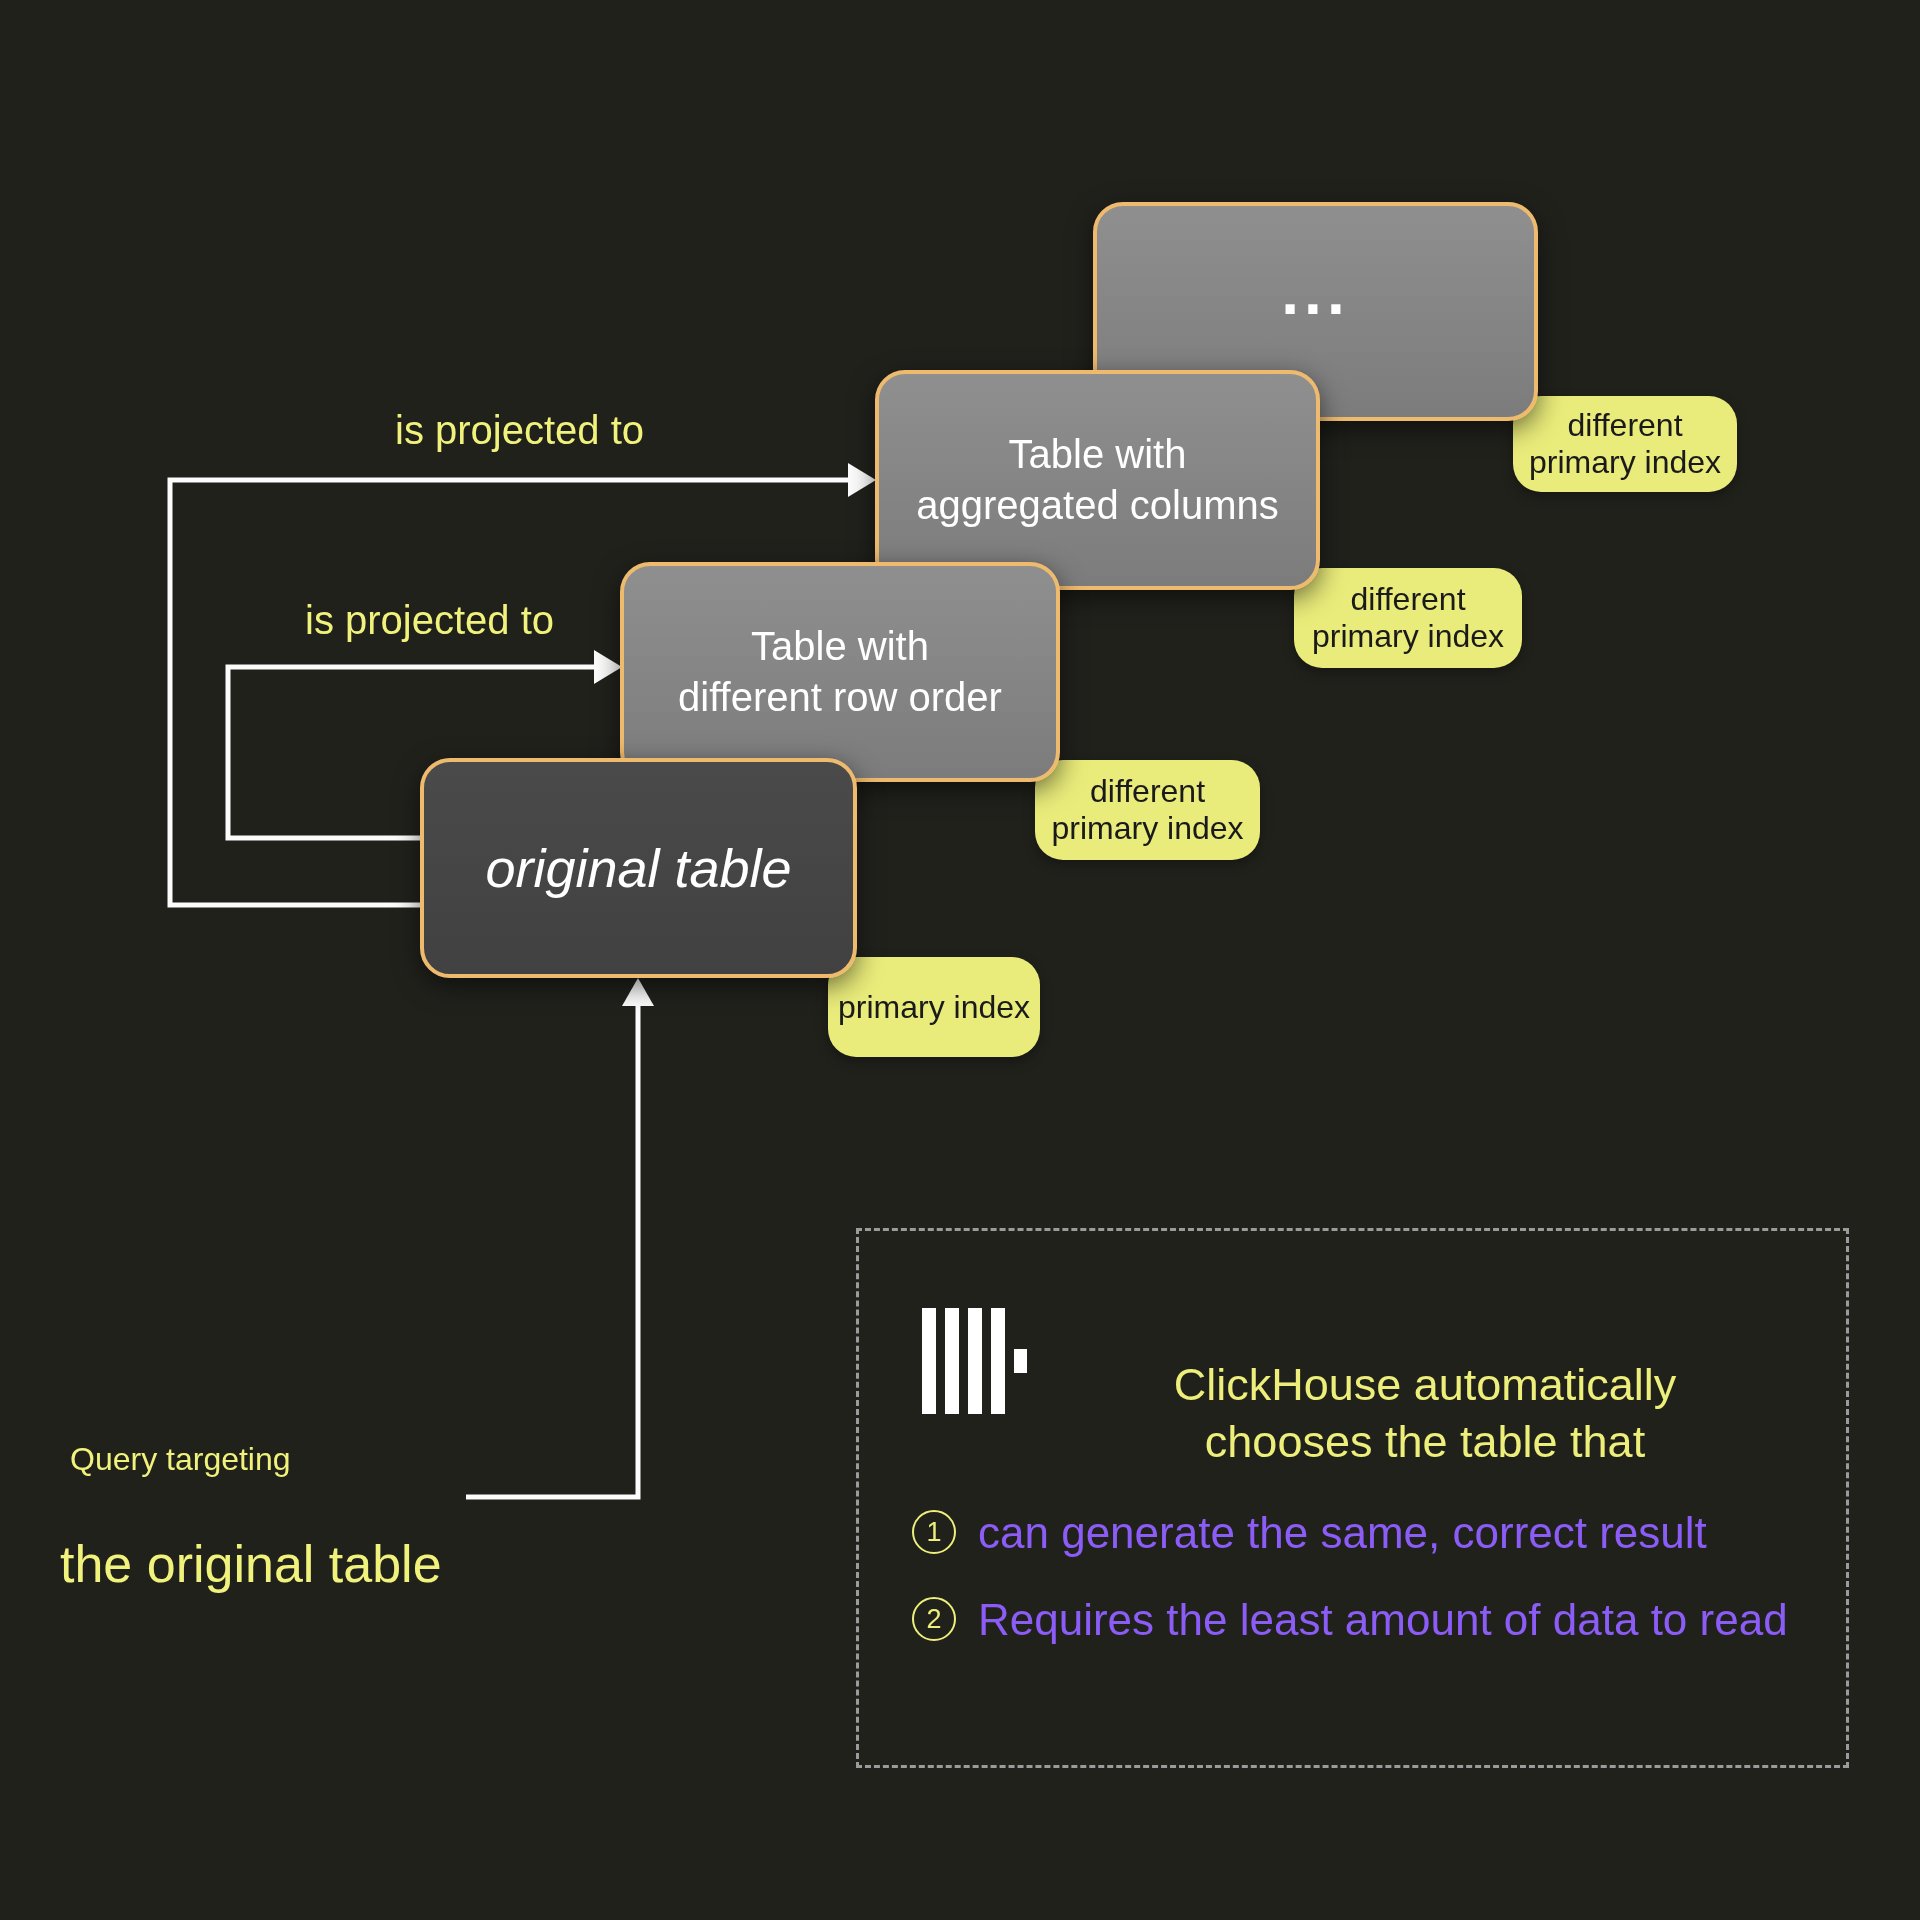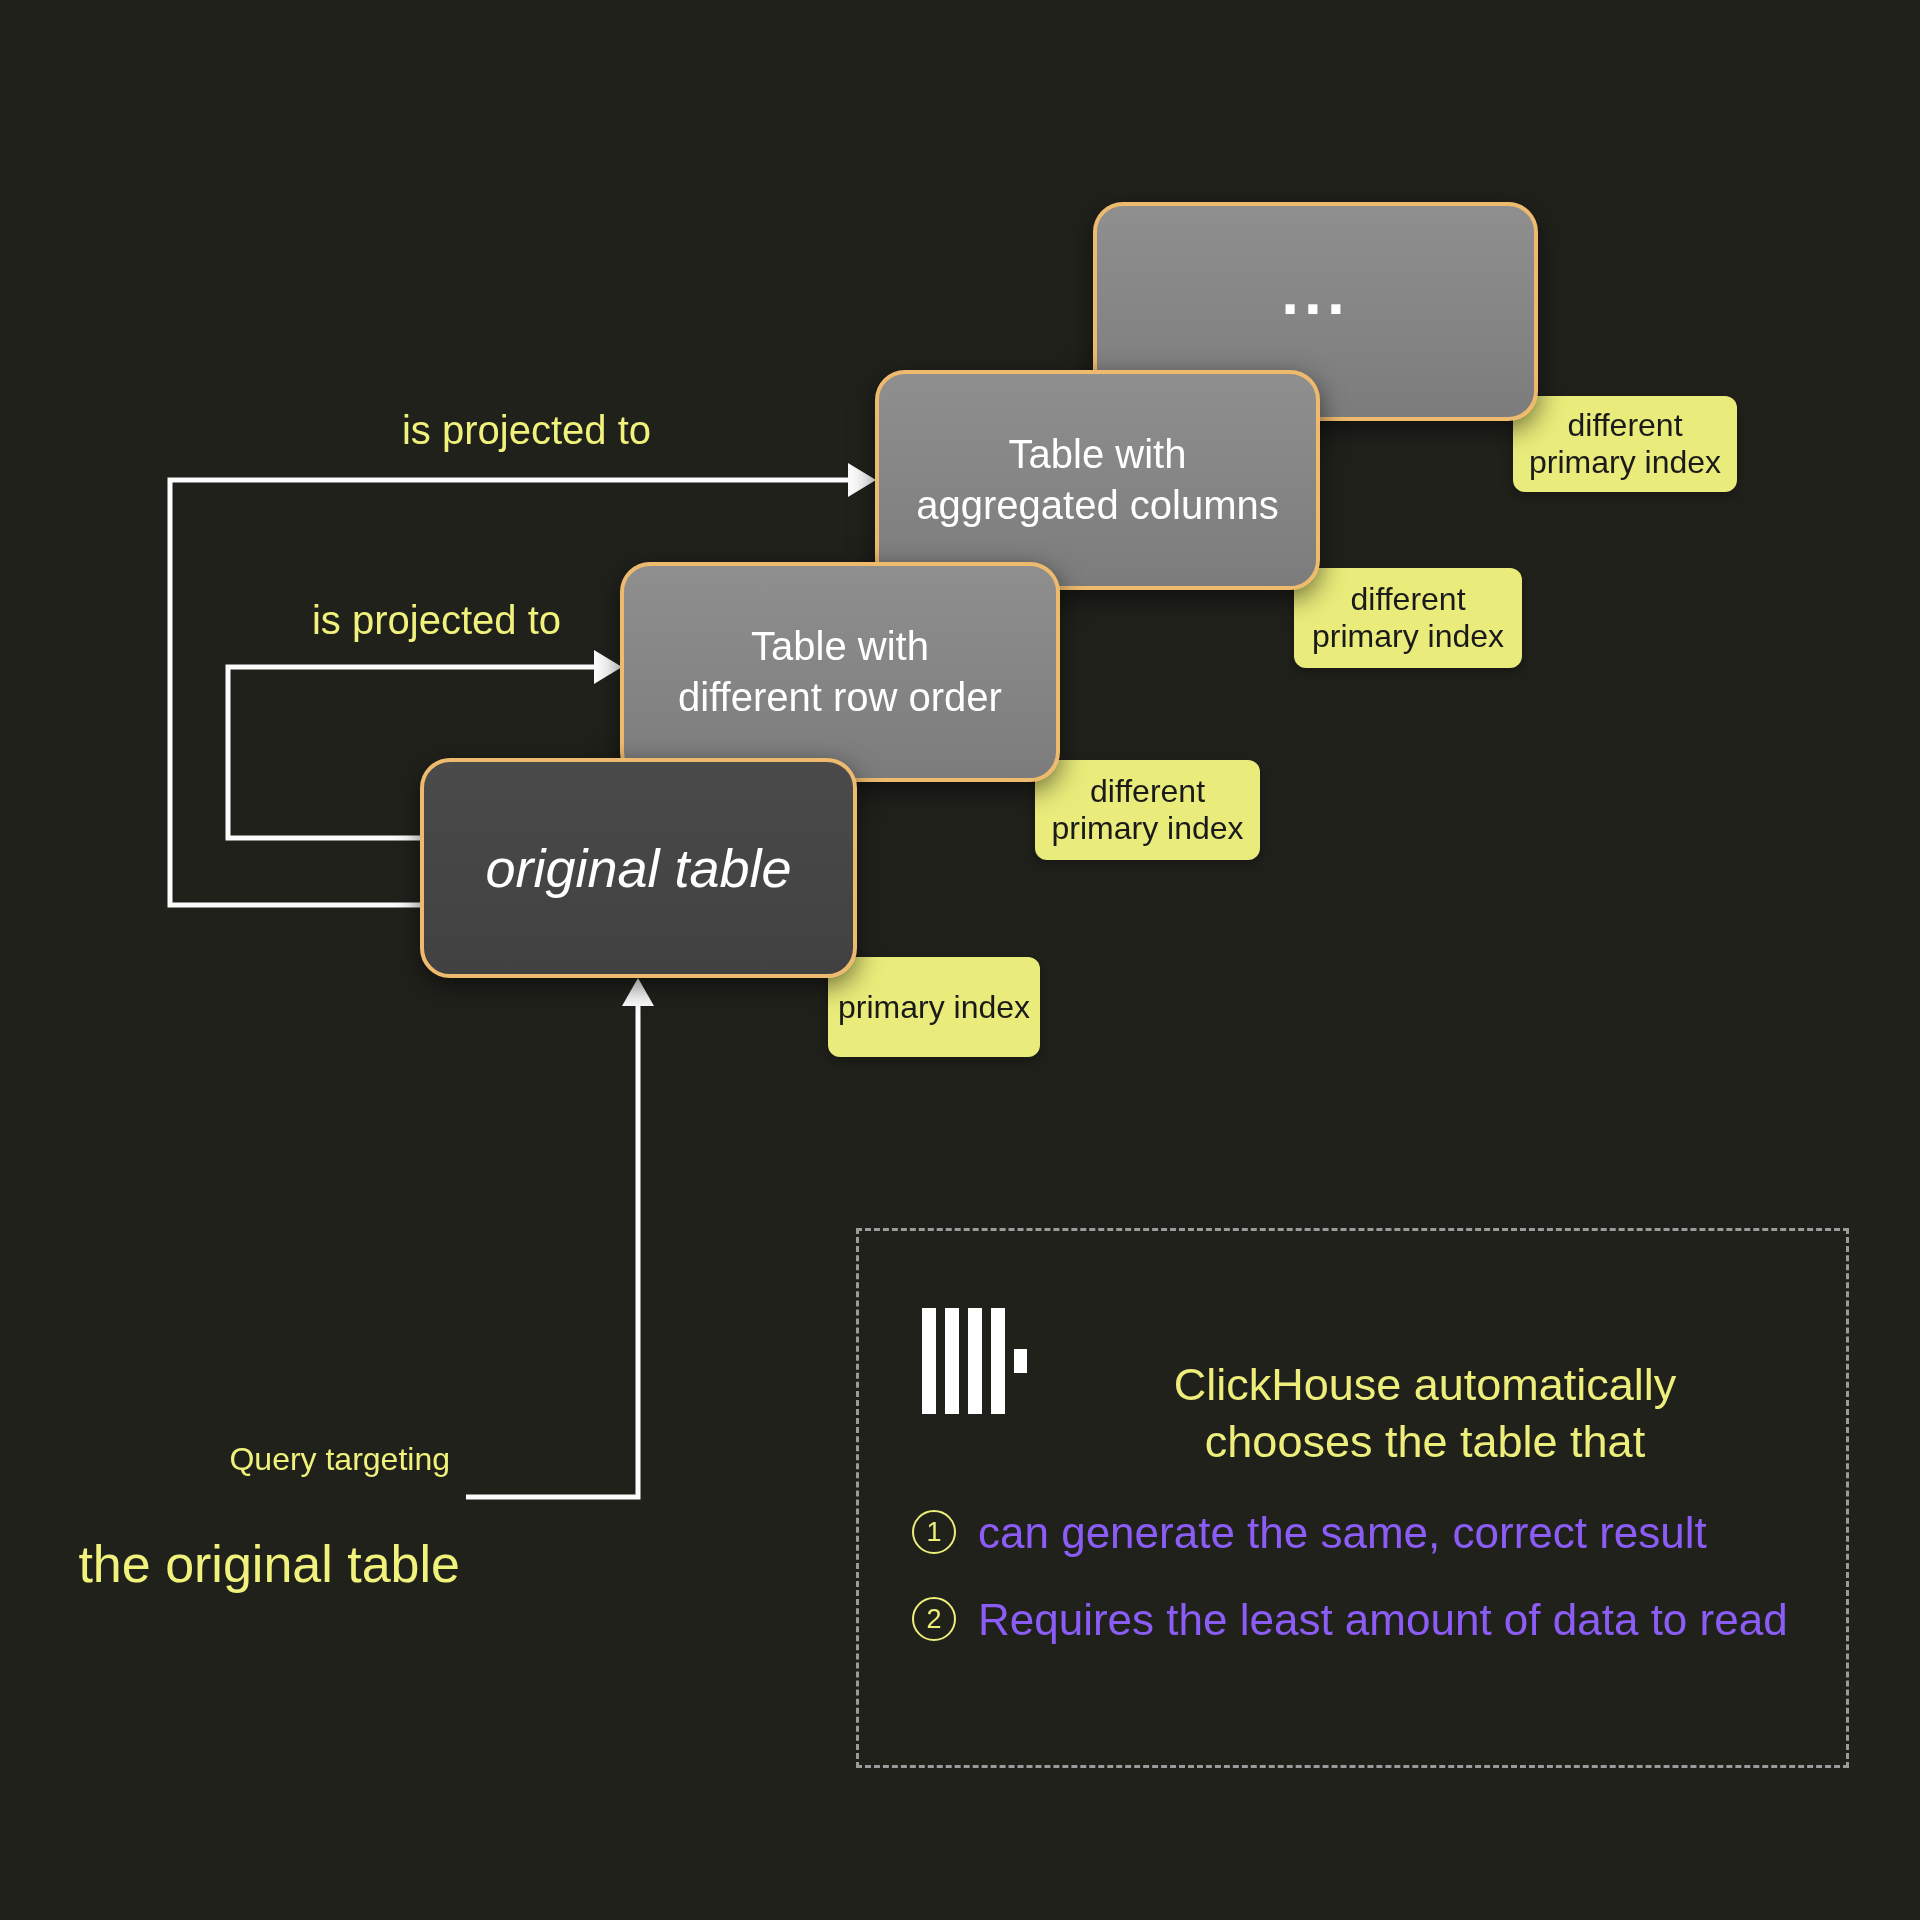--- a/index.html
+++ b/index.html
@@ -22,31 +22,31 @@
   #box-aggregated{left:875px;top:370px;width:445px;height:220px;z-index:3;}
   #box-roworder{left:620px;top:562px;width:440px;height:220px;z-index:4;}
   #box-original{left:420px;top:758px;width:437px;height:220px;z-index:5;}
   .dots-text{
     font-size:64px;font-weight:bold;letter-spacing:5px;
     transform:translateY(-0.32em);
   }
   .original-text{font-size:54px;font-style:italic;}
   
   .badge{
-    position:absolute;background:#e9eb7a;border-radius:12px;color:#1a1a1a;
+    position:absolute;background:#e9eb7a;border-radius:28px;color:#1a1a1a;
     display:flex;flex-direction:column;align-items:center;justify-content:center;
     font-size:32px;line-height:37px;text-align:center;z-index:1;
     box-shadow:0 5px 12px rgba(0,0,0,.35);box-sizing:border-box;
   }
   #badge-dots{left:1513px;top:396px;width:224px;height:96px;}
   #badge-aggregated{left:1294px;top:568px;width:228px;height:100px;}
   #badge-roworder{left:1035px;top:760px;width:225px;height:100px;}
   #badge-original{left:828px;top:957px;width:212px;height:100px;}
   
-  .ytext{position:absolute;color:#f1f27c;text-align:right;z-index:1;}
+  .ytext{position:absolute;color:#f1f27c;text-align:left;z-index:1;}
   #edge-label-top{left:395px;top:408px;width:256px;font-size:40px;}
   #edge-label-mid{left:305px;top:598px;width:256px;font-size:40px;}
   #query-line1{left:70px;top:1441px;width:380px;font-size:32px;}
   #query-line2{left:60px;top:1534px;width:400px;font-size:52px;}
   
   .arrows{position:absolute;left:0;top:0;z-index:1;}
   
   .panel{
     position:absolute;left:856px;top:1228px;width:993px;height:540px;
     border:3px dashed #9b9b9b;box-sizing:border-box;z-index:1;

